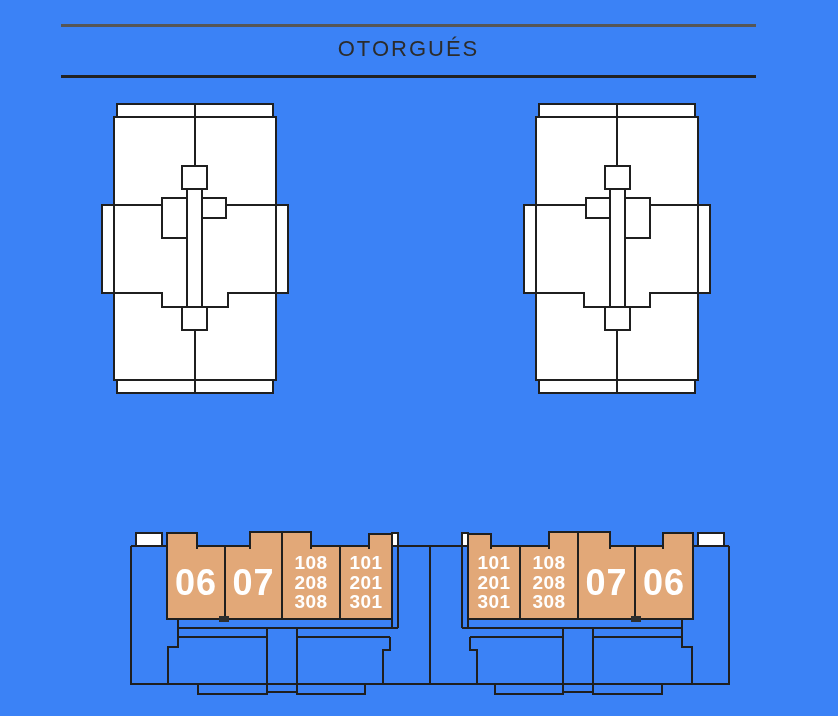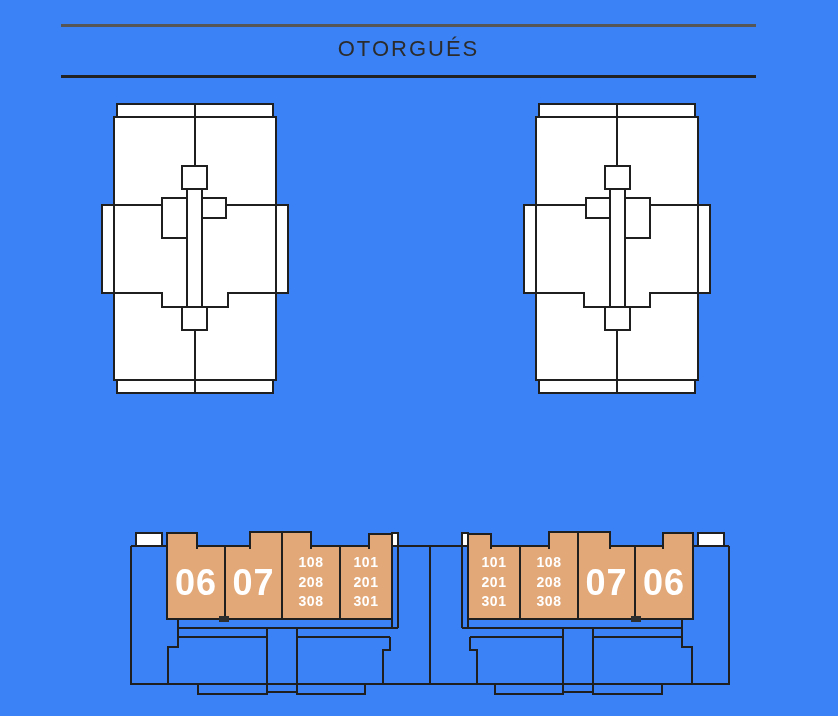--- a/index.html
+++ b/index.html
@@ -13,21 +13,21 @@
     text-align:center;font-size:22px;line-height:24px;
     letter-spacing:2px;color:#2c2c2c;
   }
   svg.plan{position:absolute;left:0;top:0;}
   .unit{
     position:absolute;display:flex;align-items:center;justify-content:center;
     text-align:center;font-weight:bold;white-space:pre-line;cursor:pointer;
     color:#ffffff;
   }
   .unit.big{font-size:36px;letter-spacing:1px;}
-  .unit.triple{font-size:14px;line-height:19.5px;letter-spacing:0.5px;}
+  .unit.triple{font-size:19px;line-height:19.5px;letter-spacing:0.5px;}
 </style>
 </head>
 <body>
 
 <div class="stage">
 
   <div class="street-line top"></div>
   <div class="street-name">OTORGUÉS</div>
   <div class="street-line bottom"></div>
 

